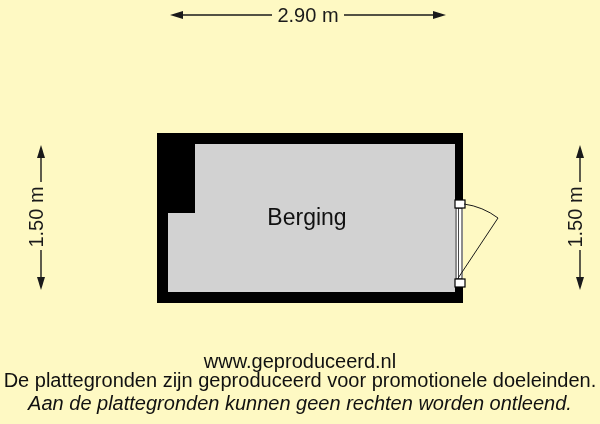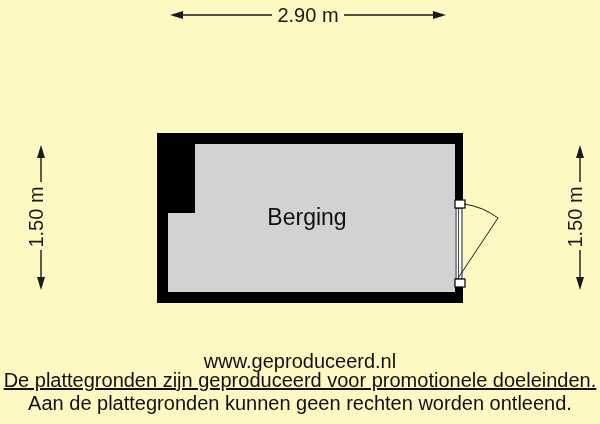--- a/index.html
+++ b/index.html
@@ -26,22 +26,22 @@
     position: absolute;
     left: 0;
     width: 600px;
     text-align: center;
     color: #111111;
     font-size: 20px;
     line-height: 22px;
     white-space: nowrap;
   }
   .footer-website { top: 350px; }
-  .footer-disclaimer-1 { top: 369px; text-decoration: underline; }
-  .footer-disclaimer-2 { top: 392px; }
+  .footer-disclaimer-1 { top: 369px; }
+  .footer-disclaimer-2 { top: 392px; font-style: italic; }
 </style>
 </head>
 <body>
 
 <div class="page">
 
   <svg class="plan-svg" width="600" height="424" viewBox="0 0 600 424">
 
     <g>
       <polygon points="170,15 183,11 183,19" fill="#1a1a1a"></polygon>

